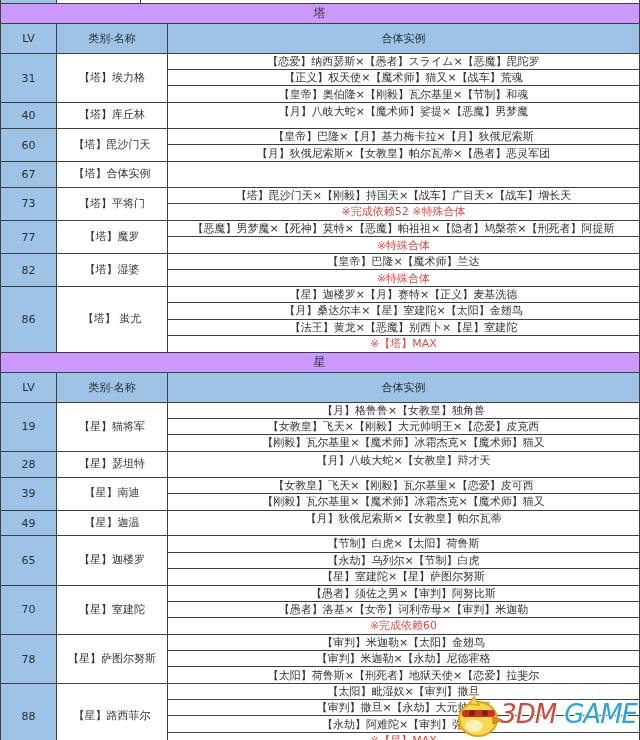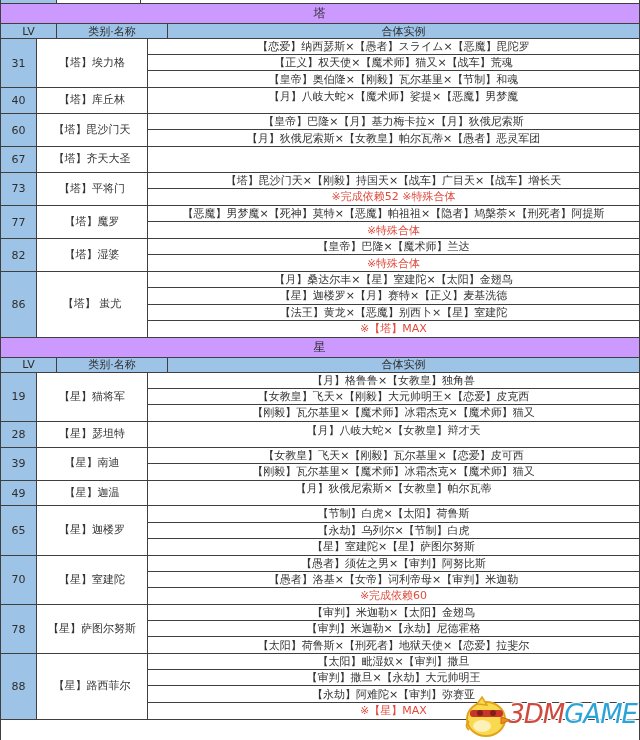--- a/index.html
+++ b/index.html
@@ -19,45 +19,45 @@
   
   .sliver{display:flex;height:4px;border-bottom:1px solid var(--bd);}
   .sliver .s-lv{width:56px;background:var(--blue);border-right:1px solid var(--bd);}
   .sliver .s-name{width:84px;background:#fff;border-right:1px solid var(--bd);}
   .sliver .s-rest{flex:1;background:#fff;}
   
   .section-title{height:20px;background:var(--purple);border-bottom:1px solid var(--bd);
     display:flex;align-items:center;justify-content:center;
     font-size:12px;color:#2e2e2e;letter-spacing:1px;}
   
-  .col-header{display:flex;height:15px;background:var(--blue);border-bottom:1px solid var(--bd);
+  .col-header{display:flex;height:30px;background:var(--blue);border-bottom:1px solid var(--bd);
     font-size:11px;color:#2e2e2e;}
   .col-header>div{display:flex;align-items:center;justify-content:center;}
   .h-lv{width:56px;border-right:1px solid var(--bd);}
   .h-name{width:111px;border-right:1px solid var(--bd);}
   .h-ex{flex:1;}
   
   .prow{display:flex;border-bottom:1px solid var(--bd);}
-  .cell-lv{width:36px;background:var(--blue);border-right:1px solid var(--bd);
+  .cell-lv{width:56px;background:var(--blue);border-right:1px solid var(--bd);
     display:flex;align-items:center;justify-content:center;font-size:11px;color:#2e2e2e;}
   .cell-name{width:111px;background:#fff;border-right:1px solid var(--bd);
     display:flex;align-items:center;justify-content:center;font-size:11px;
     text-align:center;line-height:1.15;padding:6px 2px;}
   .cell-ex{flex:1;display:flex;flex-direction:column;background:#fff;}
   .fline{height:16.1px;display:flex;align-items:center;justify-content:center;
     font-size:11px;white-space:nowrap;overflow:hidden;}
   .fline:not(:last-child){border-bottom:1px solid var(--bd);}
   .fline.red{color:var(--red);}
   
   .watermark{position:absolute;right:2px;bottom:3px;display:flex;align-items:center;
     z-index:5;pointer-events:none;}
   .wm-text{font-size:26px;font-weight:normal;font-style:italic;letter-spacing:-1px;
     text-shadow:1px 1px 0 #fff,-1px -1px 0 #fff,1px -1px 0 #fff,-1px 1px 0 #fff;}
   .wm-red{color:var(--wm-red);}
-  .wm-cyan{color:var(--wm-cyan);}
+  .wm-cyan{color:var(--wm-cyan);margin-left:8px;}
   .chick{margin-right:-6px;position:relative;top:2px;}
 </style>
 </head>
 <body>
 
 <div class="page">
 
   <div class="sliver">
     <div class="s-lv"></div>
     <div class="s-name"></div>
@@ -90,21 +90,21 @@
       <div class="prow">
         <div class="cell-lv">60</div>
         <div class="cell-name">【塔】毘沙门天</div>
         <div class="cell-ex">
           <div class="fline">【皇帝】巴隆×【月】基力梅卡拉×【月】狄俄尼索斯</div>
           <div class="fline">【月】狄俄尼索斯×【女教皇】帕尔瓦蒂×【愚者】恶灵军团</div>
         </div>
       </div>
       <div class="prow">
         <div class="cell-lv">67</div>
-        <div class="cell-name">【塔】齐天大圣</div>
+        <div class="cell-name">【塔】合体实例</div>
       </div>
       <div class="prow">
         <div class="cell-lv">73</div>
         <div class="cell-name">【塔】平将门</div>
         <div class="cell-ex">
           <div class="fline">【塔】毘沙门天×【刚毅】持国天×【战车】广目天×【战车】增长天</div>
           <div class="fline red">※完成依赖52 ※特殊合体</div>
         </div>
       </div>
       <div class="prow">
@@ -120,22 +120,22 @@
         <div class="cell-name">【塔】湿婆</div>
         <div class="cell-ex">
           <div class="fline">【皇帝】巴隆×【魔术师】兰达</div>
           <div class="fline red">※特殊合体</div>
         </div>
       </div>
       <div class="prow">
         <div class="cell-lv">86</div>
         <div class="cell-name">【塔】 蚩尤</div>
         <div class="cell-ex">
+          <div class="fline">【星】迦楼罗×【月】赛特×【正义】麦基洗德</div>
           <div class="fline">【月】桑达尔丰×【星】室建陀×【太阳】金翅鸟</div>
-          <div class="fline">【星】迦楼罗×【月】赛特×【正义】麦基洗德</div>
           <div class="fline">【法王】黄龙×【恶魔】别西卜×【星】室建陀</div>
           <div class="fline red">※【塔】MAX</div>
         </div>
       </div>
       <div class="section-title">星</div>
       <div class="col-header">
         <div class="h-lv">LV</div>
         <div class="h-name">类别·名称</div>
         <div class="h-ex">合体实例</div>
       </div>

